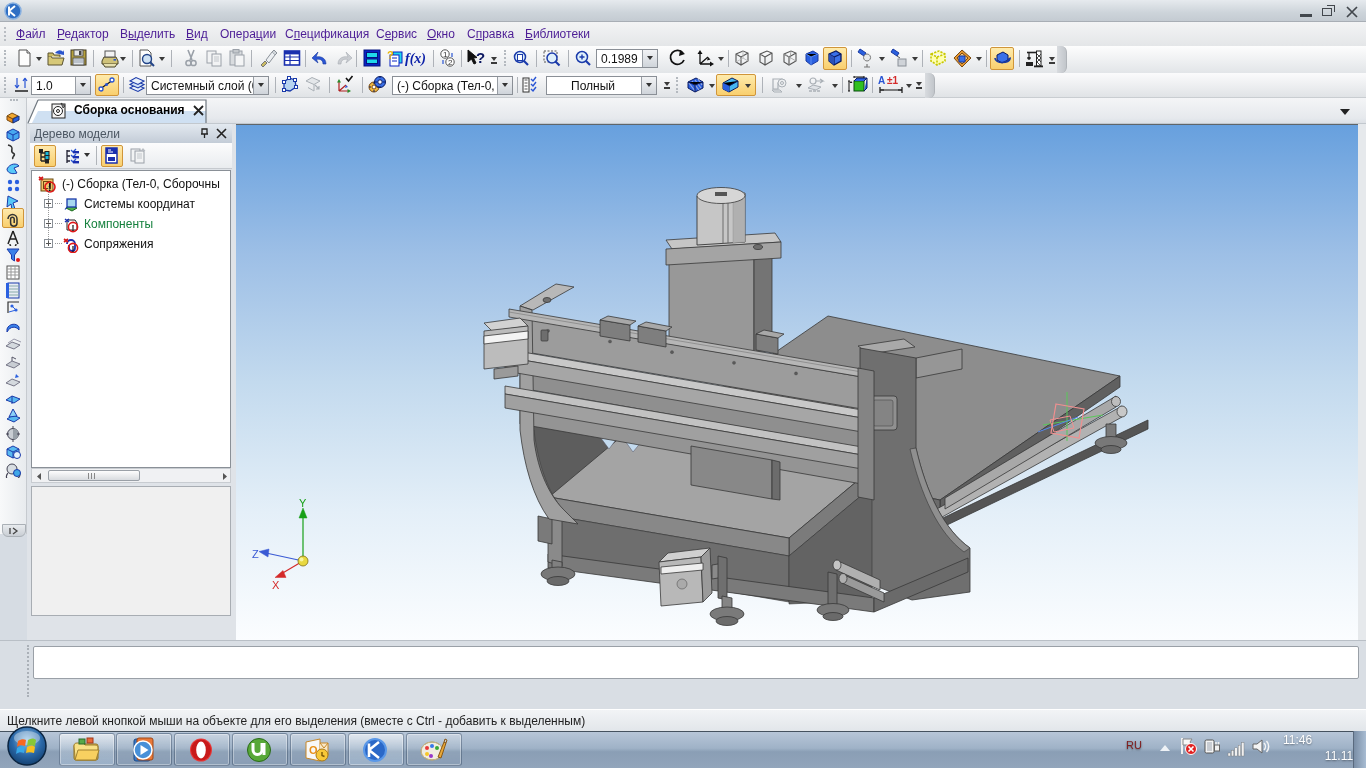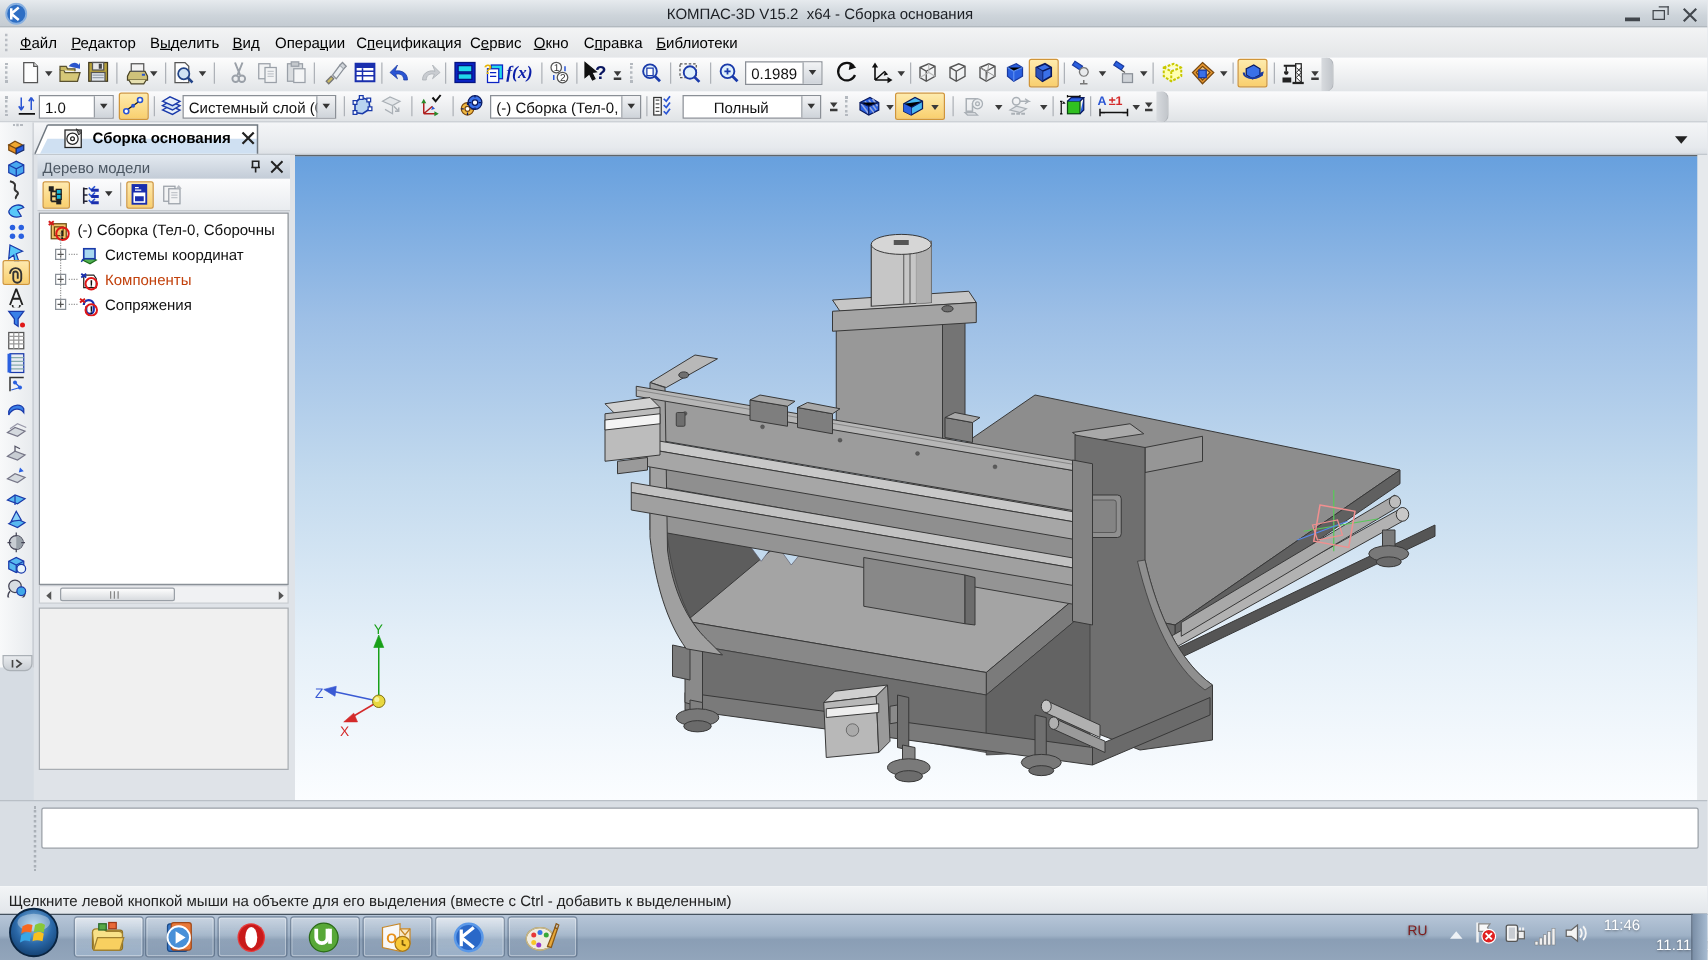--- a/index.html
+++ b/index.html
@@ -1,21 +1,21 @@
 <!DOCTYPE html>
 <html><head><meta charset="utf-8">
 <style>
 *{margin:0;padding:0;box-sizing:border-box;}
 html,body{width:1366px;height:768px;overflow:hidden;font-family:"Liberation Sans",sans-serif;}
 #root{position:relative;width:1366px;height:768px;background:#d6dce3;}
 .abs{position:absolute;}
 #titlebar{left:0;top:0;width:1366px;height:22px;background:linear-gradient(#e6eaee,#cdd4da 60%,#c4cbd2);border-bottom:1px solid #a8aeb5;}
 #title-text{left:0;top:4px;width:1312px;text-align:center;font-size:12px;color:#1c1f24;}
 #menubar{left:0;top:22px;width:1366px;height:24px;background:linear-gradient(#f3f4f5,#e4e6e8);}
-.menu-item{top:27px;font-size:12px;color:#000000;}
+.menu-item{top:27px;font-size:12px;color:#4c1d95;}
 #tb1{left:0;top:46px;width:1366px;height:27px;background:linear-gradient(#fdfdfd,#e2e5e8);}
 #tb2{left:0;top:73px;width:1366px;height:25px;background:linear-gradient(#fbfbfc,#e0e3e6);border-bottom:1px solid #c9cdd1;}
 #tabbar{left:0;top:98px;width:1366px;height:26px;background:linear-gradient(#f4f5f7,#e6e9ed 80%,#dde1e6);border-bottom:1px solid #c2c8ce;}
 #leftstrip{left:0;top:98px;width:27px;height:436px;background:linear-gradient(90deg,#f8f9fa,#e8ebee);border-right:1px solid #c6cacf;}
 #panelbg{left:27px;top:124px;width:209px;height:516px;background:#dfe3e8;}
 #treeheader{left:30px;top:124px;width:202px;height:19px;background:linear-gradient(#e3e9f0,#c3ccd7);font-size:12px;color:#4c5763;}
 #treetools{left:30px;top:143px;width:202px;height:26px;background:linear-gradient(#fcfcfd,#e9ecef);border-bottom:1px solid #c6cacf;}
 #treebox{left:31px;top:170px;width:200px;height:298px;background:#fff;border:1px solid #8a9097;}
 #hscroll{left:31px;top:468px;width:200px;height:15px;background:#f0f1f3;border:1px solid #c8ccd1;}
 #subpanel{left:31px;top:486px;width:200px;height:130px;background:#f0f0f0;border:1px solid #a8adb3;}
@@ -30,21 +30,20 @@
 <body>
 <div id="root">
 <div class="abs" id="titlebar"></div>
 <div class="abs" style="left:4px;top:2px;width:18px;height:18px;">
 <svg width="18" height="18">
         <circle cx="9" cy="9" r="8" fill="#2f6fc4"></circle>
         <circle cx="9" cy="9" r="8" fill="none" stroke="#88b0e0" stroke-width="1.5"></circle>
         <path d="M5 4.5 L5 13.5 M5 9 L11 4 M5 9 L11 14" stroke="#fff" stroke-width="2" fill="none"></path>
       </svg>
     </div>
-<div class="abs" id="title-text">КОМПАС-3D V15.2&nbsp; x64 - Сборка основания</div>
 <div class="abs" style="left:1300px;top:14px;width:12px;height:2.5px;background:#42474d;"></div>
 <div class="abs" style="left:1322px;top:8px;width:10px;height:8px;border:1.4px solid #42474d;background:transparent;"></div>
 <div class="abs" style="left:1327px;top:5px;width:8px;height:7px;border-top:1.4px solid #42474d;border-right:1.4px solid #42474d;"></div>
 <div class="abs" style="left:1346px;top:6px;">
       <svg width="12" height="12">
         <path d="M1 1 L11 11 M11 1 L1 11" stroke="#42474d" stroke-width="1.7"></path>
       </svg>
     </div>
 <div class="abs" id="menubar"></div>
 <div class="abs" style="left:4px;top:27px;width:2px;height:14px;border-left:2px dotted #b9bdc3;"></div>
@@ -574,21 +573,21 @@
       <div style="position:absolute;left:44px;top:219px;width:9px;height:9px;background:#fff;border:1px solid #8a9097;"></div>
       <div style="position:absolute;left:46px;top:223px;width:5px;height:1px;background:#555;"></div>
       <div style="position:absolute;left:48px;top:221px;width:1px;height:5px;background:#555;"></div>
       <div style="position:absolute;left:55px;top:223px;width:7px;height:1px;border-top:1px dotted #999;"></div>
       <svg style="position:absolute;left:63px;top:216px" width="17" height="17" viewBox="0 0 17 17">
         <path d="M4 4 h8 l2 3 v7 h-10 Z" fill="#fff" stroke="#222"></path>
         <path d="M2 3 l4 3 m0 -3 l-4 3" stroke="#1a2fae" stroke-width="1.5"></path>
         <circle cx="10" cy="11" r="4.6" fill="none" stroke="#e01818" stroke-width="1.6"></circle>
         <text x="8.5" y="14.5" font-size="9" font-weight="bold" fill="#111">!</text>
       </svg>
-      <div style="position:absolute;left:84px;top:217px;font-size:12px;color:#c2410c;white-space:nowrap;">Компоненты</div>
+      <div style="position:absolute;left:84px;top:217px;font-size:12px;color:#15803d;white-space:nowrap;">Компоненты</div>
       <div style="position:absolute;left:44px;top:239px;width:9px;height:9px;background:#fff;border:1px solid #8a9097;"></div>
       <div style="position:absolute;left:46px;top:243px;width:5px;height:1px;background:#555;"></div>
       <div style="position:absolute;left:48px;top:241px;width:1px;height:5px;background:#555;"></div>
       <div style="position:absolute;left:55px;top:243px;width:7px;height:1px;border-top:1px dotted #999;"></div>
       <svg style="position:absolute;left:63px;top:236px" width="17" height="17" viewBox="0 0 17 17">
         <path d="M4 8 a4 4 0 0 1 8 0 v4 a3 3 0 0 1 -6 0 v-3" fill="none" stroke="#1a2fae" stroke-width="1.8"></path>
         <path d="M1 3 l4 3 m0 -3 l-4 3" stroke="#d41a1a" stroke-width="1.6"></path>
         <circle cx="10" cy="12" r="4.6" fill="none" stroke="#e01818" stroke-width="1.6"></circle>
         <text x="8.5" y="15.5" font-size="9" font-weight="bold" fill="#111">!</text>
       </svg>

